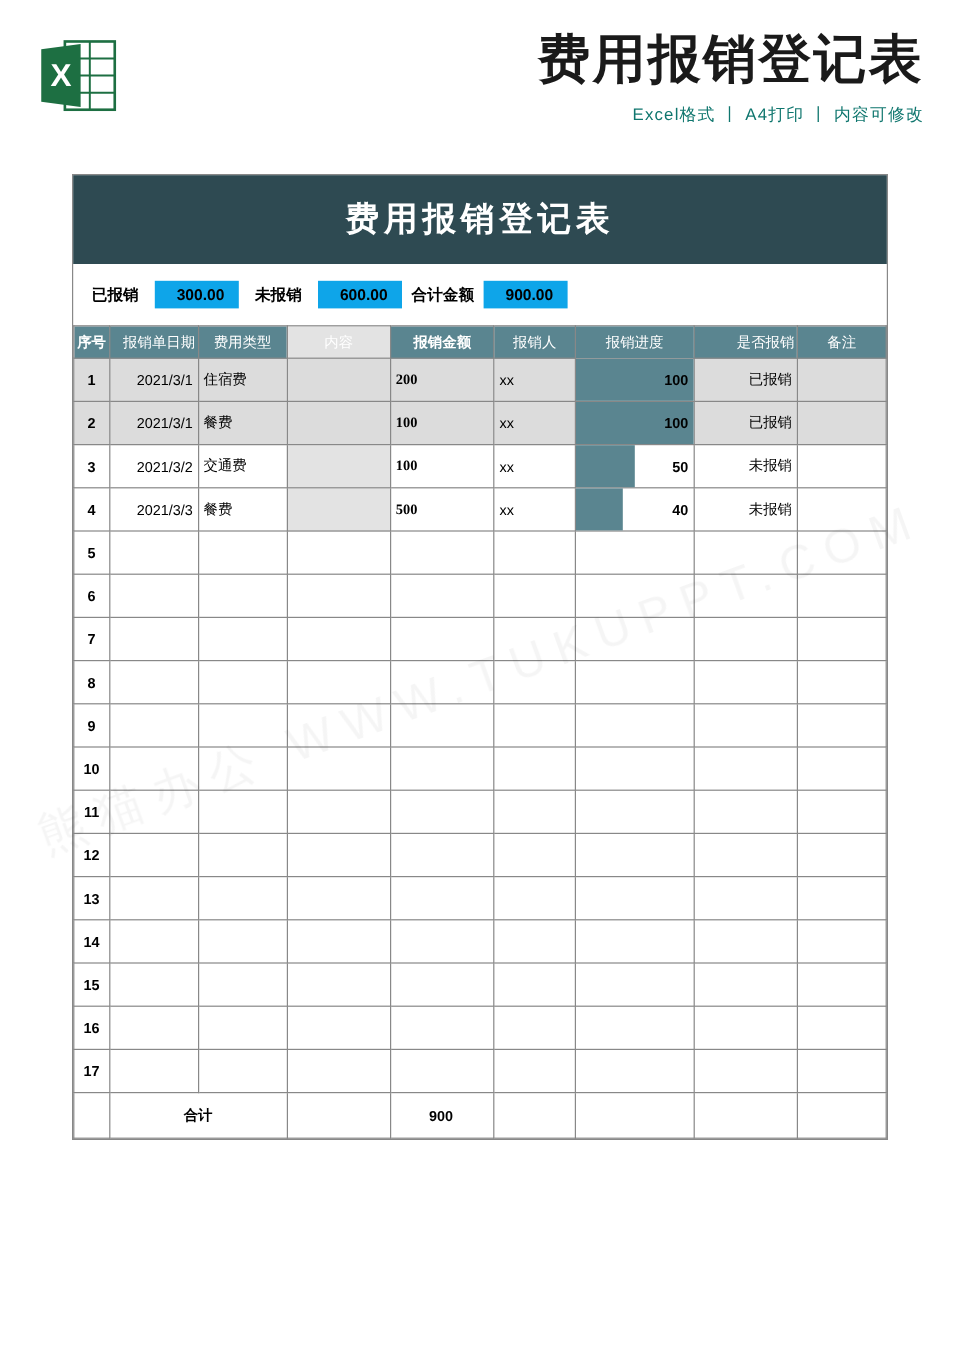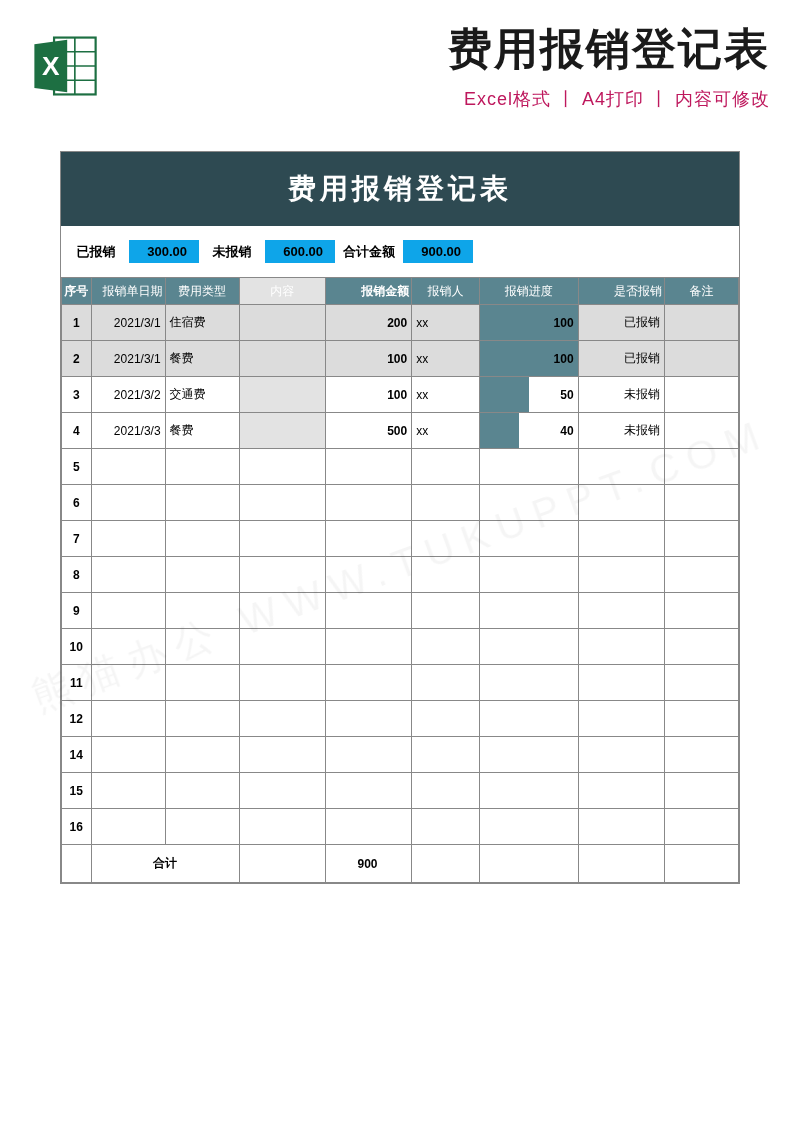--- a/index.html
+++ b/index.html
@@ -3,40 +3,40 @@
 <meta charset="utf-8">
 <style>
   * { box-sizing: border-box; margin: 0; padding: 0; }
   body { background: #fff; font-family: "Microsoft YaHei", Arial, sans-serif; width: 800px; }
   
   .header { display: flex; align-items: center; padding: 20px 30px 10px; gap: 15px; }
   .excel-icon { width: 70px; height: 70px; position: relative; }
   .excel-icon svg { width: 100%; height: 100%; }
   .header-text { flex: 1; text-align: right; }
   .main-title { font-size: 44px; font-weight: bold; color: #1a1a1a; letter-spacing: 2px; }
-  .sub-title { font-size: 18px; color: #be185d; margin-top: 8px; letter-spacing: 1px; }
+  .sub-title { font-size: 14px; color: #0f766e; margin-top: 8px; letter-spacing: 1px; }
   
   .sheet-wrap { padding: 30px 60px 40px; }
   .sheet { border: 1px solid #888; background: #fff; }
   
   .sheet-title-bar { background: #2e4a52; color: #fff; text-align: center; padding: 18px 0; font-size: 28px; font-weight: bold; letter-spacing: 4px; }
   
   .summary-row { display: flex; align-items: center; padding: 14px 10px; font-size: 13px; gap: 8px; }
   .summary-label { font-weight: bold; min-width: 50px; text-align: center; }
   .summary-val { background: #0ea5e9; padding: 4px 12px; min-width: 70px; text-align: right; font-weight: bold; }
   
   table { width: 100%; border-collapse: collapse; font-size: 12px; }
   thead th { background: #5a8590; color: #fff; border: 1px solid #888; padding: 6px 2px; font-weight: normal; text-align: center; line-height: 1.2; }
   tbody td { border: 1px solid #888; height: 36px; padding: 0 4px; }
   
   .col-seq { width: 24px; text-align: center; font-weight: bold; }
   .col-date { width: 60px; text-align: right; }
   .col-type { width: 60px; }
   .col-content { width: 70px; background: #e3e3e3; }
-  .col-amount { width: 70px; text-align: right; font-weight: bold; }
+  .col-amount { width: 70px; font-weight: bold; font-family: Liberation Serif, serif; }
   .col-person { width: 55px; }
   .col-progress { width: 80px; position: relative; padding: 0; margin-top: 20px; }
   .col-status { width: 70px; text-align: right; }
   .col-remark { width: 60px; }
   
   tbody tr.filled.gray td { background: #dcdcdc; }
   tbody tr.filled.gray .col-content { background: #dcdcdc; }
   tbody tr td.col-content { background: #e3e3e3; }
   
   .progress-cell { position: relative; height: 100%; }
@@ -243,20 +243,31 @@
             <td></td>
             <td></td>
             <td></td>
             <td></td>
             <td></td>
             <td></td>
             <td></td>
             <td></td>
           </tr>
           <tr class="empty">
+            <td class="col-seq">13</td>
+            <td></td>
+            <td></td>
+            <td></td>
+            <td></td>
+            <td></td>
+            <td></td>
+            <td></td>
+            <td></td>
+          </tr>
+          <tr class="empty">
             <td class="col-seq">14</td>
             <td></td>
             <td></td>
             <td></td>
             <td></td>
             <td></td>
             <td></td>
             <td></td>
             <td></td>
           </tr>
@@ -266,20 +277,31 @@
             <td></td>
             <td></td>
             <td></td>
             <td></td>
             <td></td>
             <td></td>
             <td></td>
           </tr>
           <tr class="empty">
             <td class="col-seq">16</td>
+            <td></td>
+            <td></td>
+            <td></td>
+            <td></td>
+            <td></td>
+            <td></td>
+            <td></td>
+            <td></td>
+          </tr>
+          <tr class="empty">
+            <td class="col-seq">17</td>
             <td></td>
             <td></td>
             <td></td>
             <td></td>
             <td></td>
             <td></td>
             <td></td>
             <td></td>
           </tr>
           <tr class="total-row">

